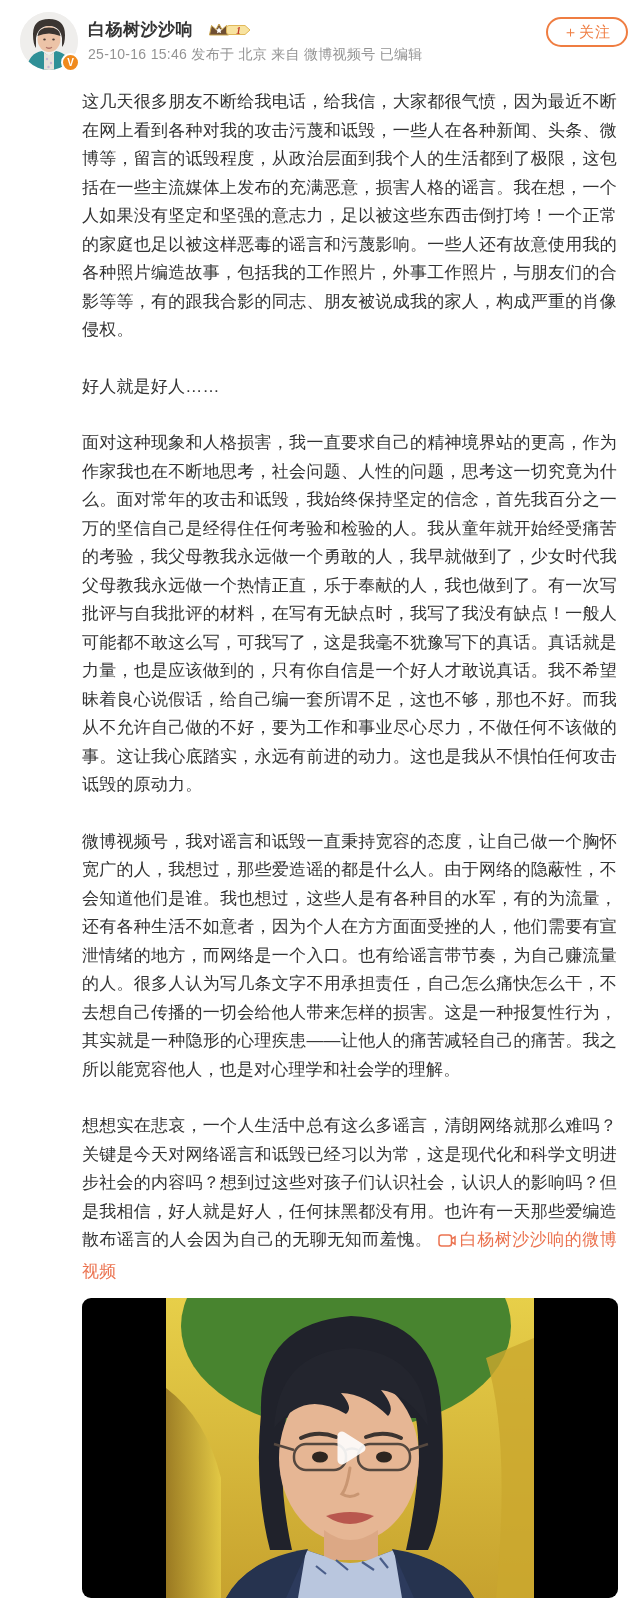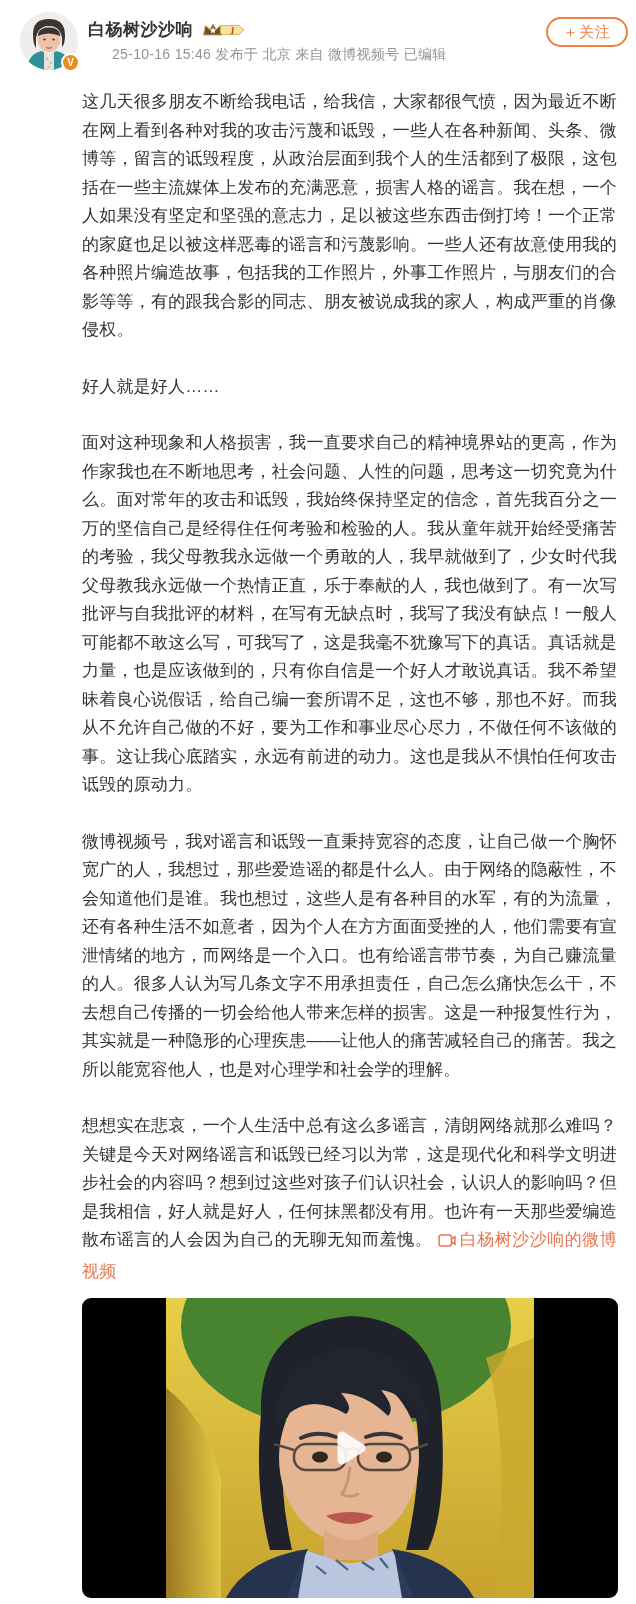--- a/index.html
+++ b/index.html
@@ -10,24 +10,24 @@
     overflow:hidden; color:#333;
   }
   
   .avatar-wrap { position:absolute; left:20px; top:12px; width:58px; height:58px; }
   .avatar { width:58px; height:58px; border-radius:50%; overflow:hidden; display:block; background:#efeeec; }
   .v-badge {
     position:absolute; right:-2px; bottom:-2px; width:19px; height:19px; border-radius:50%;
     background:#f08a1d; border:2px solid #fff; color:#fff; font-size:10px; font-weight:bold;
     display:flex; align-items:center; justify-content:center; line-height:1;
   }
-  .name-row { position:absolute; left:88px; top:18px; display:flex; align-items:center; gap:8px; }
+  .name-row { position:absolute; left:88px; top:18px; display:flex; align-items:center; gap:14px; }
   .username { font-size:17px; font-weight:bold; color:#333; letter-spacing:.5px; }
   .crown-badge { display:inline-flex; align-items:center; height:20px; }
-  .meta { position:absolute; left:88px; top:46px; font-size:14px; color:#939393; letter-spacing:.3px;margin-left:24px; }
+  .meta { position:absolute; left:88px; top:46px; font-size:14px; color:#939393; letter-spacing:.3px; }
   .follow-btn {
     position:absolute; right:8px; top:17px; width:82px; height:30px;
     border:2px solid #ef7d41; border-radius:16px; background:#fff;
     color:#ef7d41; font-size:15px; display:flex; align-items:center; justify-content:center;
     letter-spacing:1px; cursor:pointer;
   }
   
   .content { position:absolute; left:82px; top:88px; width:535px; }
   .content p {
     font-size:17px; line-height:28.5px; color:#333; text-align:justify;

